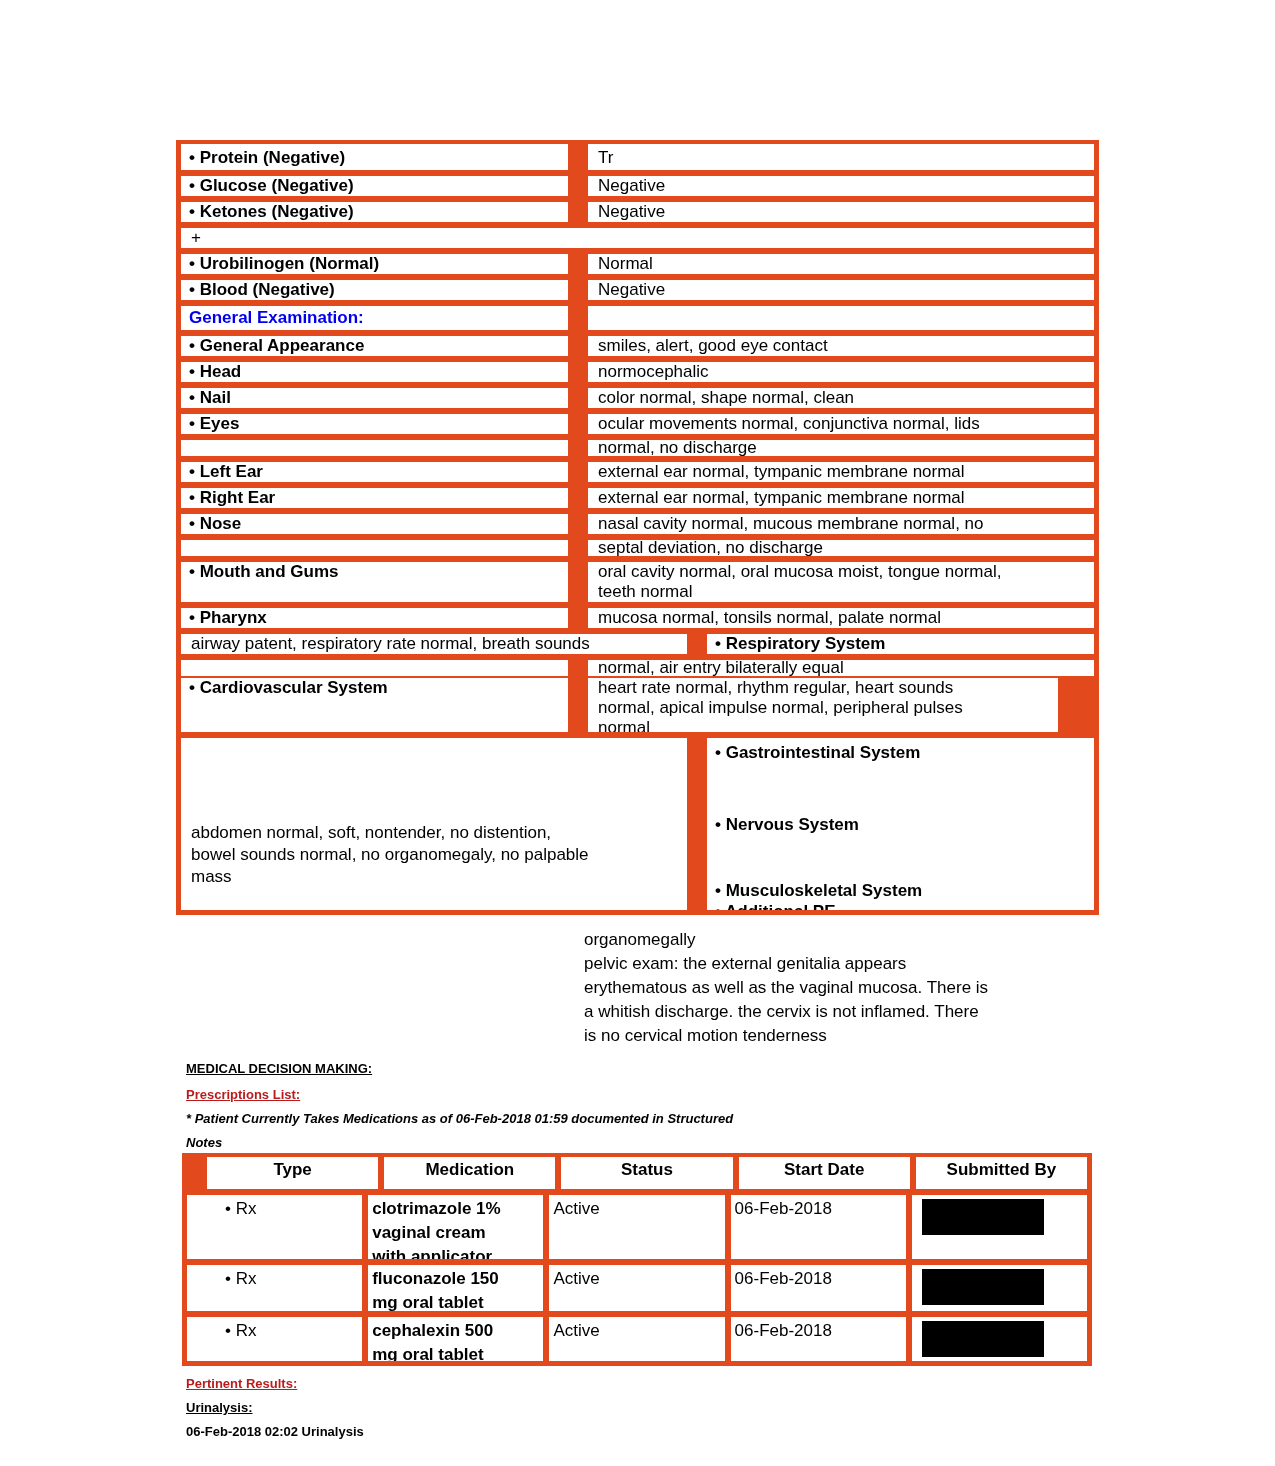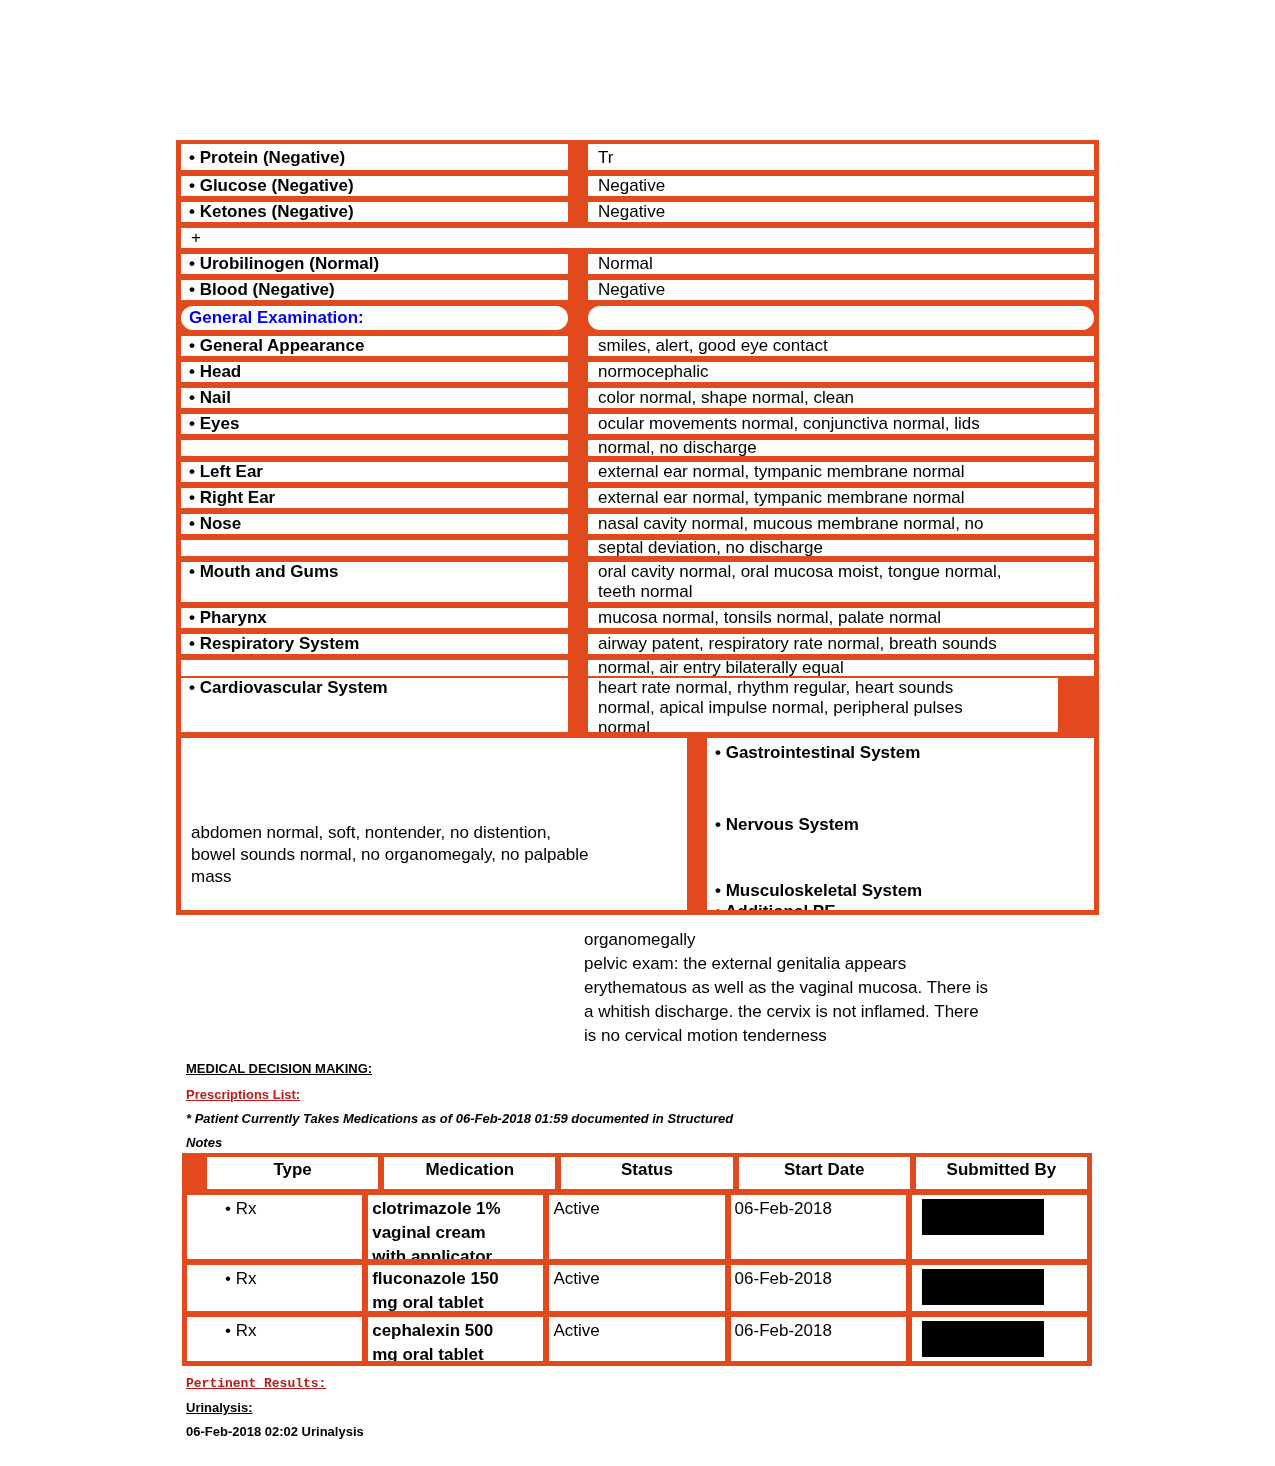--- a/index.html
+++ b/index.html
@@ -18,21 +18,21 @@
     display:flex;flex-direction:column;gap:6px;
     padding:4px 5px 5px 5px;
     box-sizing:border-box;
   }
   .row{display:flex;gap:20px;height:20px;}
   .cell{background:#ffffff;box-sizing:border-box;font-size:17px;line-height:20px;}
   .lblcell{width:387px;flex:0 0 387px;padding-left:8px;font-weight:bold;}
   .valcell{flex:1;padding-left:10px;white-space:pre-line;}
   
   .row.h26{height:26px;} .row.h26 .cell{padding-top:4px;}
-  .row.h24{height:24px;} .row.h24 .cell{padding-top:2px;border-radius:12px;}
+  .row.h24{height:24px;} .row.h24 .cell{padding-top:2px;}
   .row.h16{height:16px;} .row.h16 .cell{line-height:16px;}
   .row.h40{height:40px;}
   .row.section .lblcell{color:#0000ee;}
   .row.clipTop{height:50px;}
   .row.clipTop .cell{overflow:hidden;}
   .row.clipTop .lblcell,.row.clipTop .valcell{margin-top:-4px;padding-top:0;}
   .row.clipTop .valcell{max-width:470px;}
   
   .row.mega{height:172px;}
   .row.mega .cell{overflow:hidden;padding-top:4px;}
@@ -156,22 +156,22 @@
           <div class="cell valcell">oral cavity normal, oral mucosa moist, tongue normal,
 teeth normal</div>
         </div>
       
         <div class="row">
           <div class="cell lblcell">• Pharynx</div>
           <div class="cell valcell">mucosa normal, tonsils normal, palate normal</div>
         </div>
       
         <div class="row">
+          <div class="cell valcell">airway patent, respiratory rate normal, breath sounds</div>
           <div class="cell lblcell">• Respiratory System</div>
-          <div class="cell valcell">airway patent, respiratory rate normal, breath sounds</div>
         </div>
       
         <div class="row h16">
           <div class="cell lblcell"></div>
           <div class="cell valcell">normal, air entry bilaterally equal</div>
         </div>
       
         <div class="row clipTop">
           <div class="cell lblcell">• Cardiovascular System</div>
           <div class="cell valcell">heart rate normal, rhythm regular, heart sounds
@@ -263,17 +263,17 @@
 mg oral tablet</div>
           <div class="cell rx-cell">Active</div>
           <div class="cell rx-cell">06-Feb-2018</div>
           <div class="cell rx-cell">
             <div class="redact"></div>
           </div>
         </div>
       </div>
   </div>
 
-  <div class="heading underl blue" style="top:1372px;font-family:Liberation Mono, monospace;">Pertinent Results:</div>
+  <div class="heading underl blue" style="top:1372px;">Pertinent Results:</div>
   <div class="heading underl" style="top:1396px;">Urinalysis:</div>
   <div class="heading" style="top:1420px;">06-Feb-2018 02:02 Urinalysis</div>
 
 </div>
 
 </body></html>

